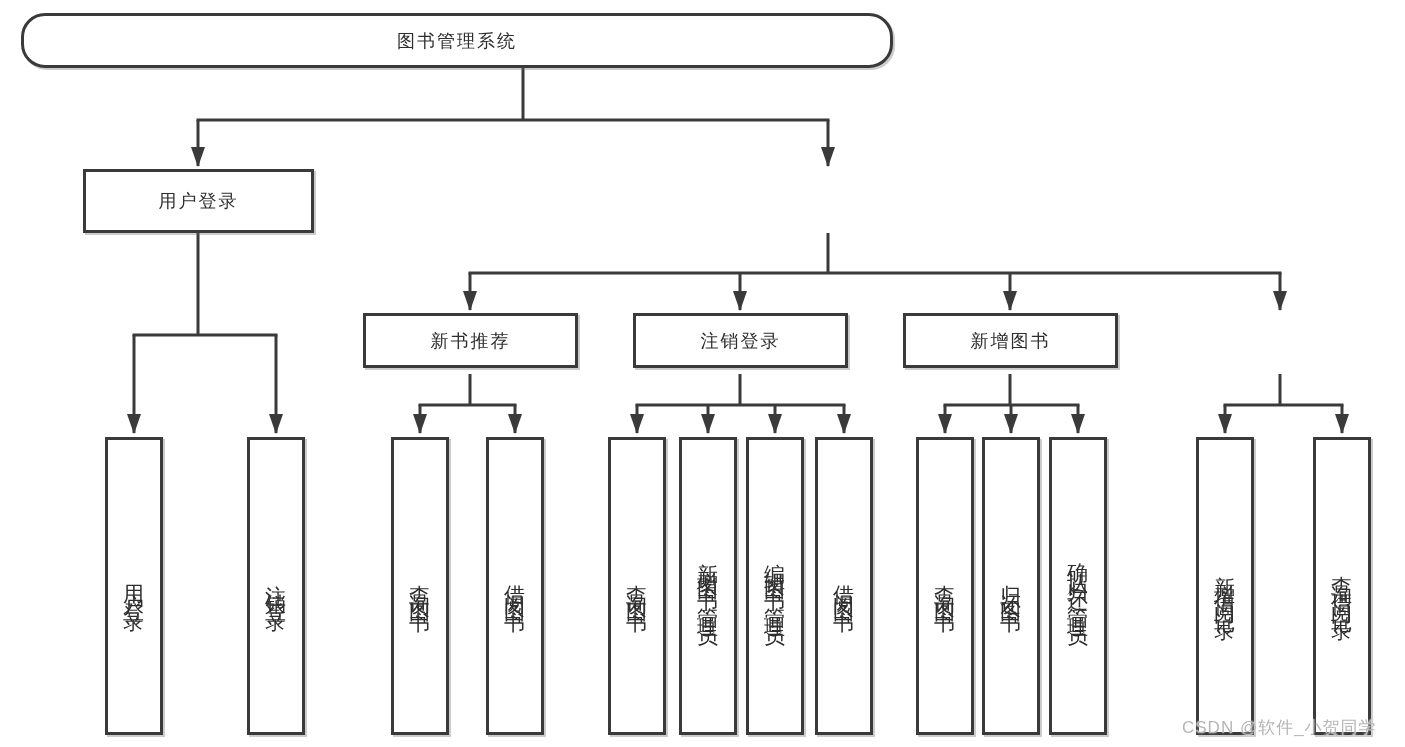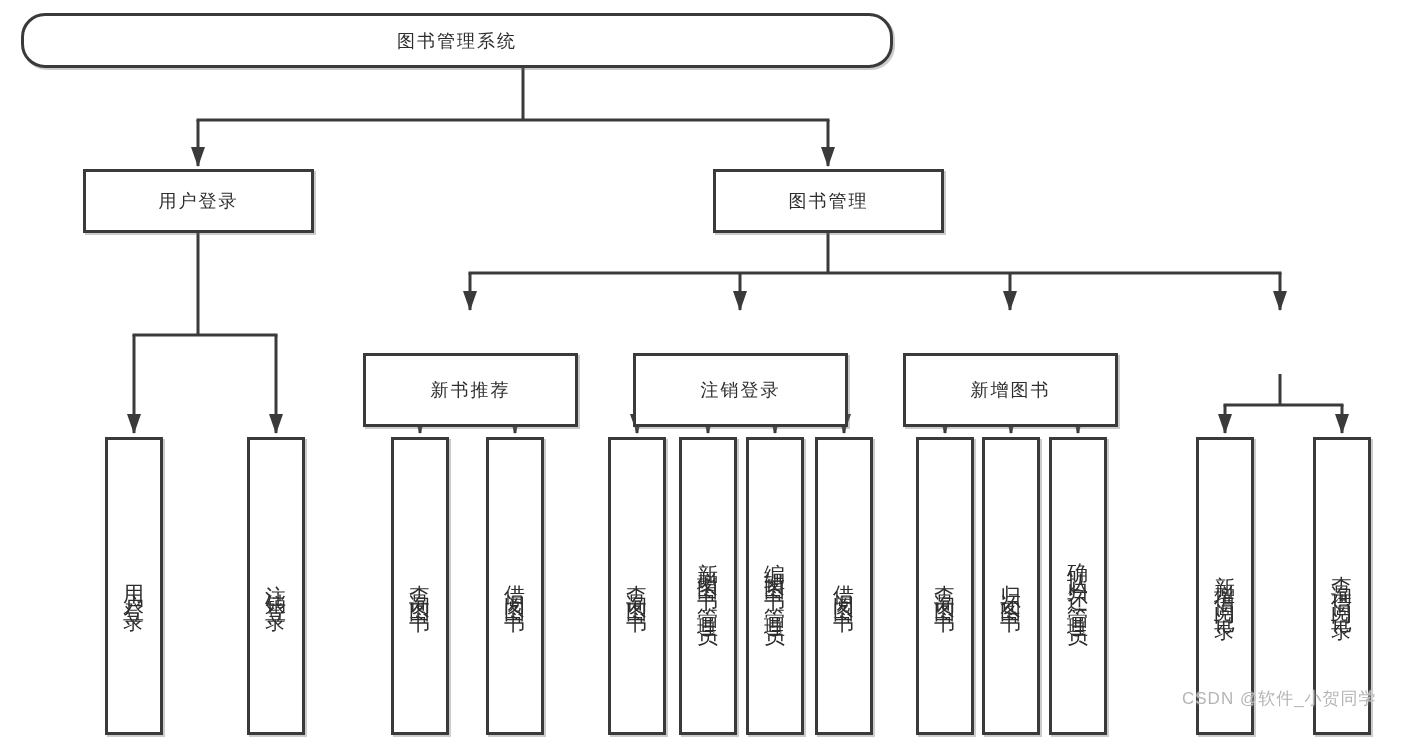--- a/index.html
+++ b/index.html
@@ -8,29 +8,29 @@
     font-family:"Liberation Sans","DejaVu Sans",sans-serif;color:#2d2d2d;
   }
   #edges{position:absolute;left:0;top:0;width:1405px;height:747px;}
   .node{
     position:absolute;box-sizing:border-box;background:#ffffff;
     border:3px solid #3a3a3a;box-shadow:2px 2px 0 rgba(110,110,110,.35);
     display:flex;align-items:center;justify-content:center;z-index:2;
   }
   .node-root{left:21px;top:13px;width:872px;height:55px;border-radius:24px;}
   .n2{top:169px;width:231px;height:64px;}
-  .n3{top:313px;width:215px;height:74px;margin-top:40px;}
+  .n3{top:313px;width:215px;height:55px;}
   .leaf{top:437px;width:58px;height:298px;}
   .hlabel{font-size:18px;letter-spacing:2px;white-space:nowrap;}
   .vlabel{
     writing-mode:vertical-rl;text-orientation:mixed;
     font-size:21px;letter-spacing:9px;line-height:1;white-space:nowrap;
   }
   .watermark{
-    position:absolute;left:1182px;top:687px;z-index:5;
+    position:absolute;left:1182px;top:716px;z-index:5;
     font-size:17px;color:#b5b5b5;letter-spacing:1px;white-space:nowrap;
     text-shadow:0 0 2px #ffffff;
   }
 </style>
 </head>
 <body>
 
 <div id="canvas">
 
   <svg id="edges" viewBox="0 0 1405 747" xmlns="http://www.w3.org/2000/svg">
@@ -74,23 +74,20 @@
       <path marker-end="url(#arr)" d="M1342 405 V433"></path>
     </g>
   </svg>
 
   <div class="node node-root">
     <span class="hlabel">图书管理系统</span>
   </div>
 
   <div class="node n2" style="left:83px">
     <span class="hlabel">用户登录</span>
-  </div>
-  <div class="node n2" style="left:713px">
-    <span class="hlabel">图书管理</span>
   </div>
 
   <div class="node n3" style="left:363px">
     <span class="hlabel">新书推荐</span>
   </div>
   <div class="node n3" style="left:633px">
     <span class="hlabel">注销登录</span>
   </div>
   <div class="node n3" style="left:903px">
     <span class="hlabel">新增图书</span>

